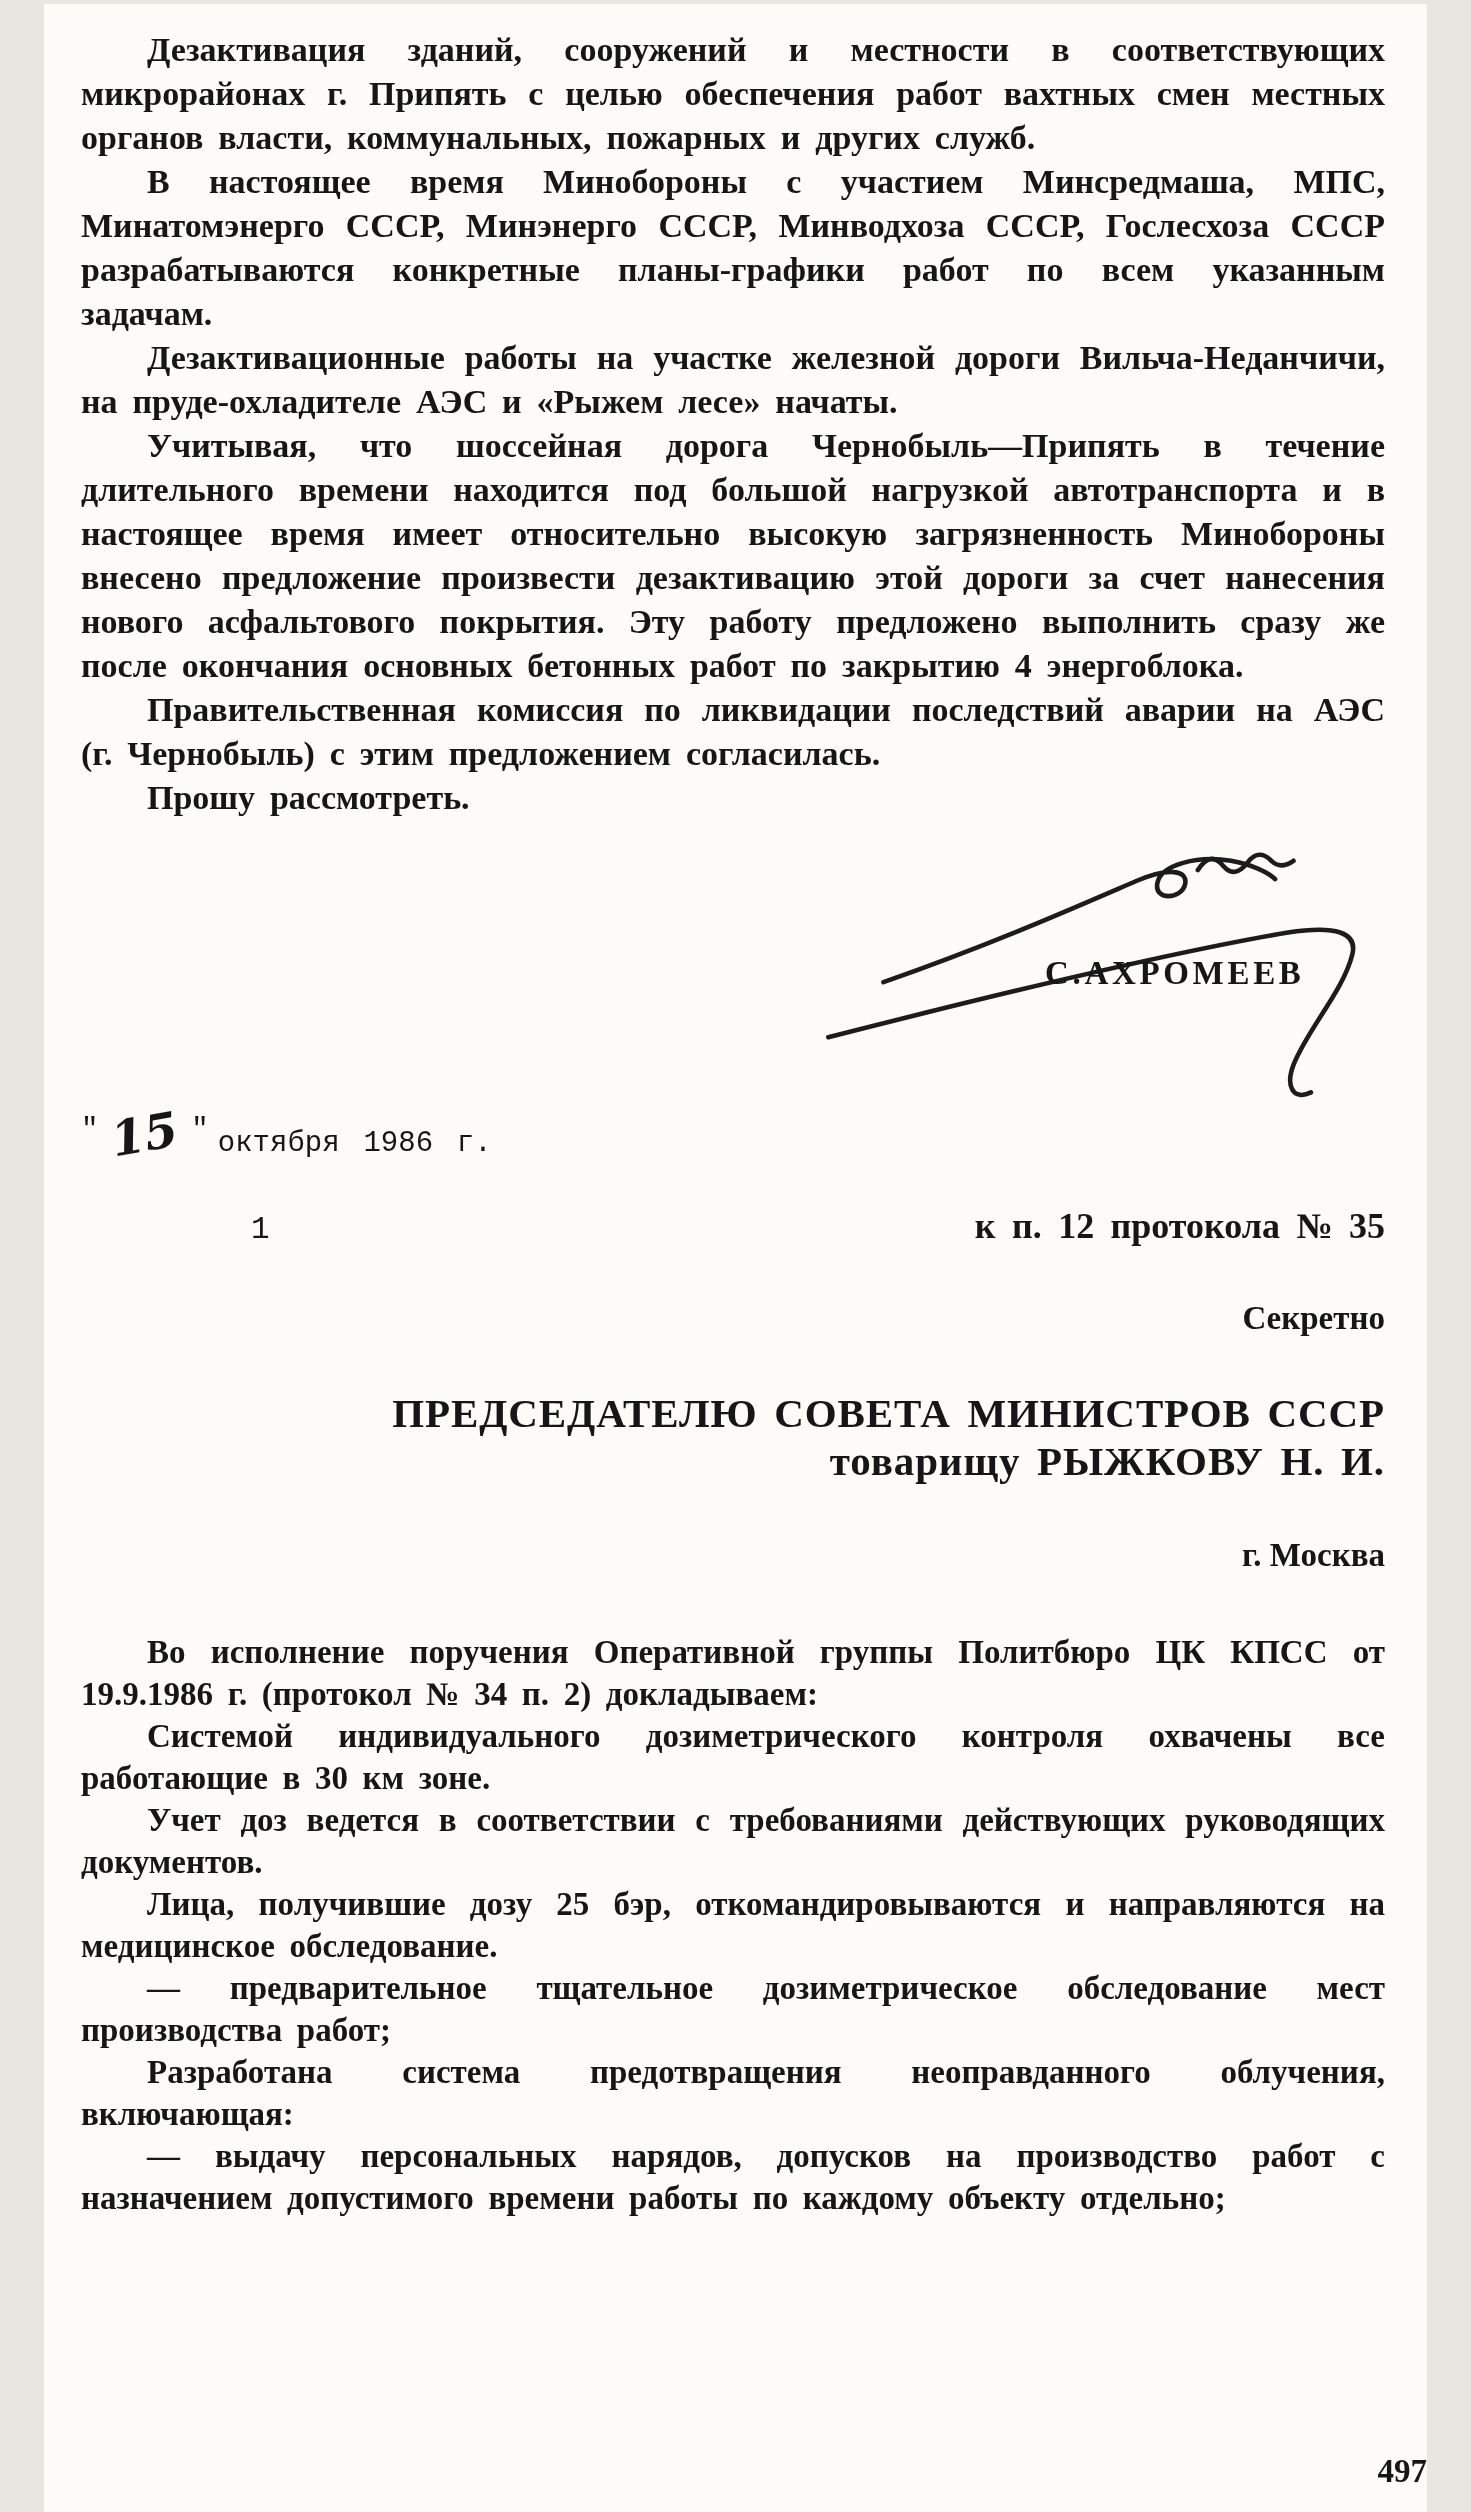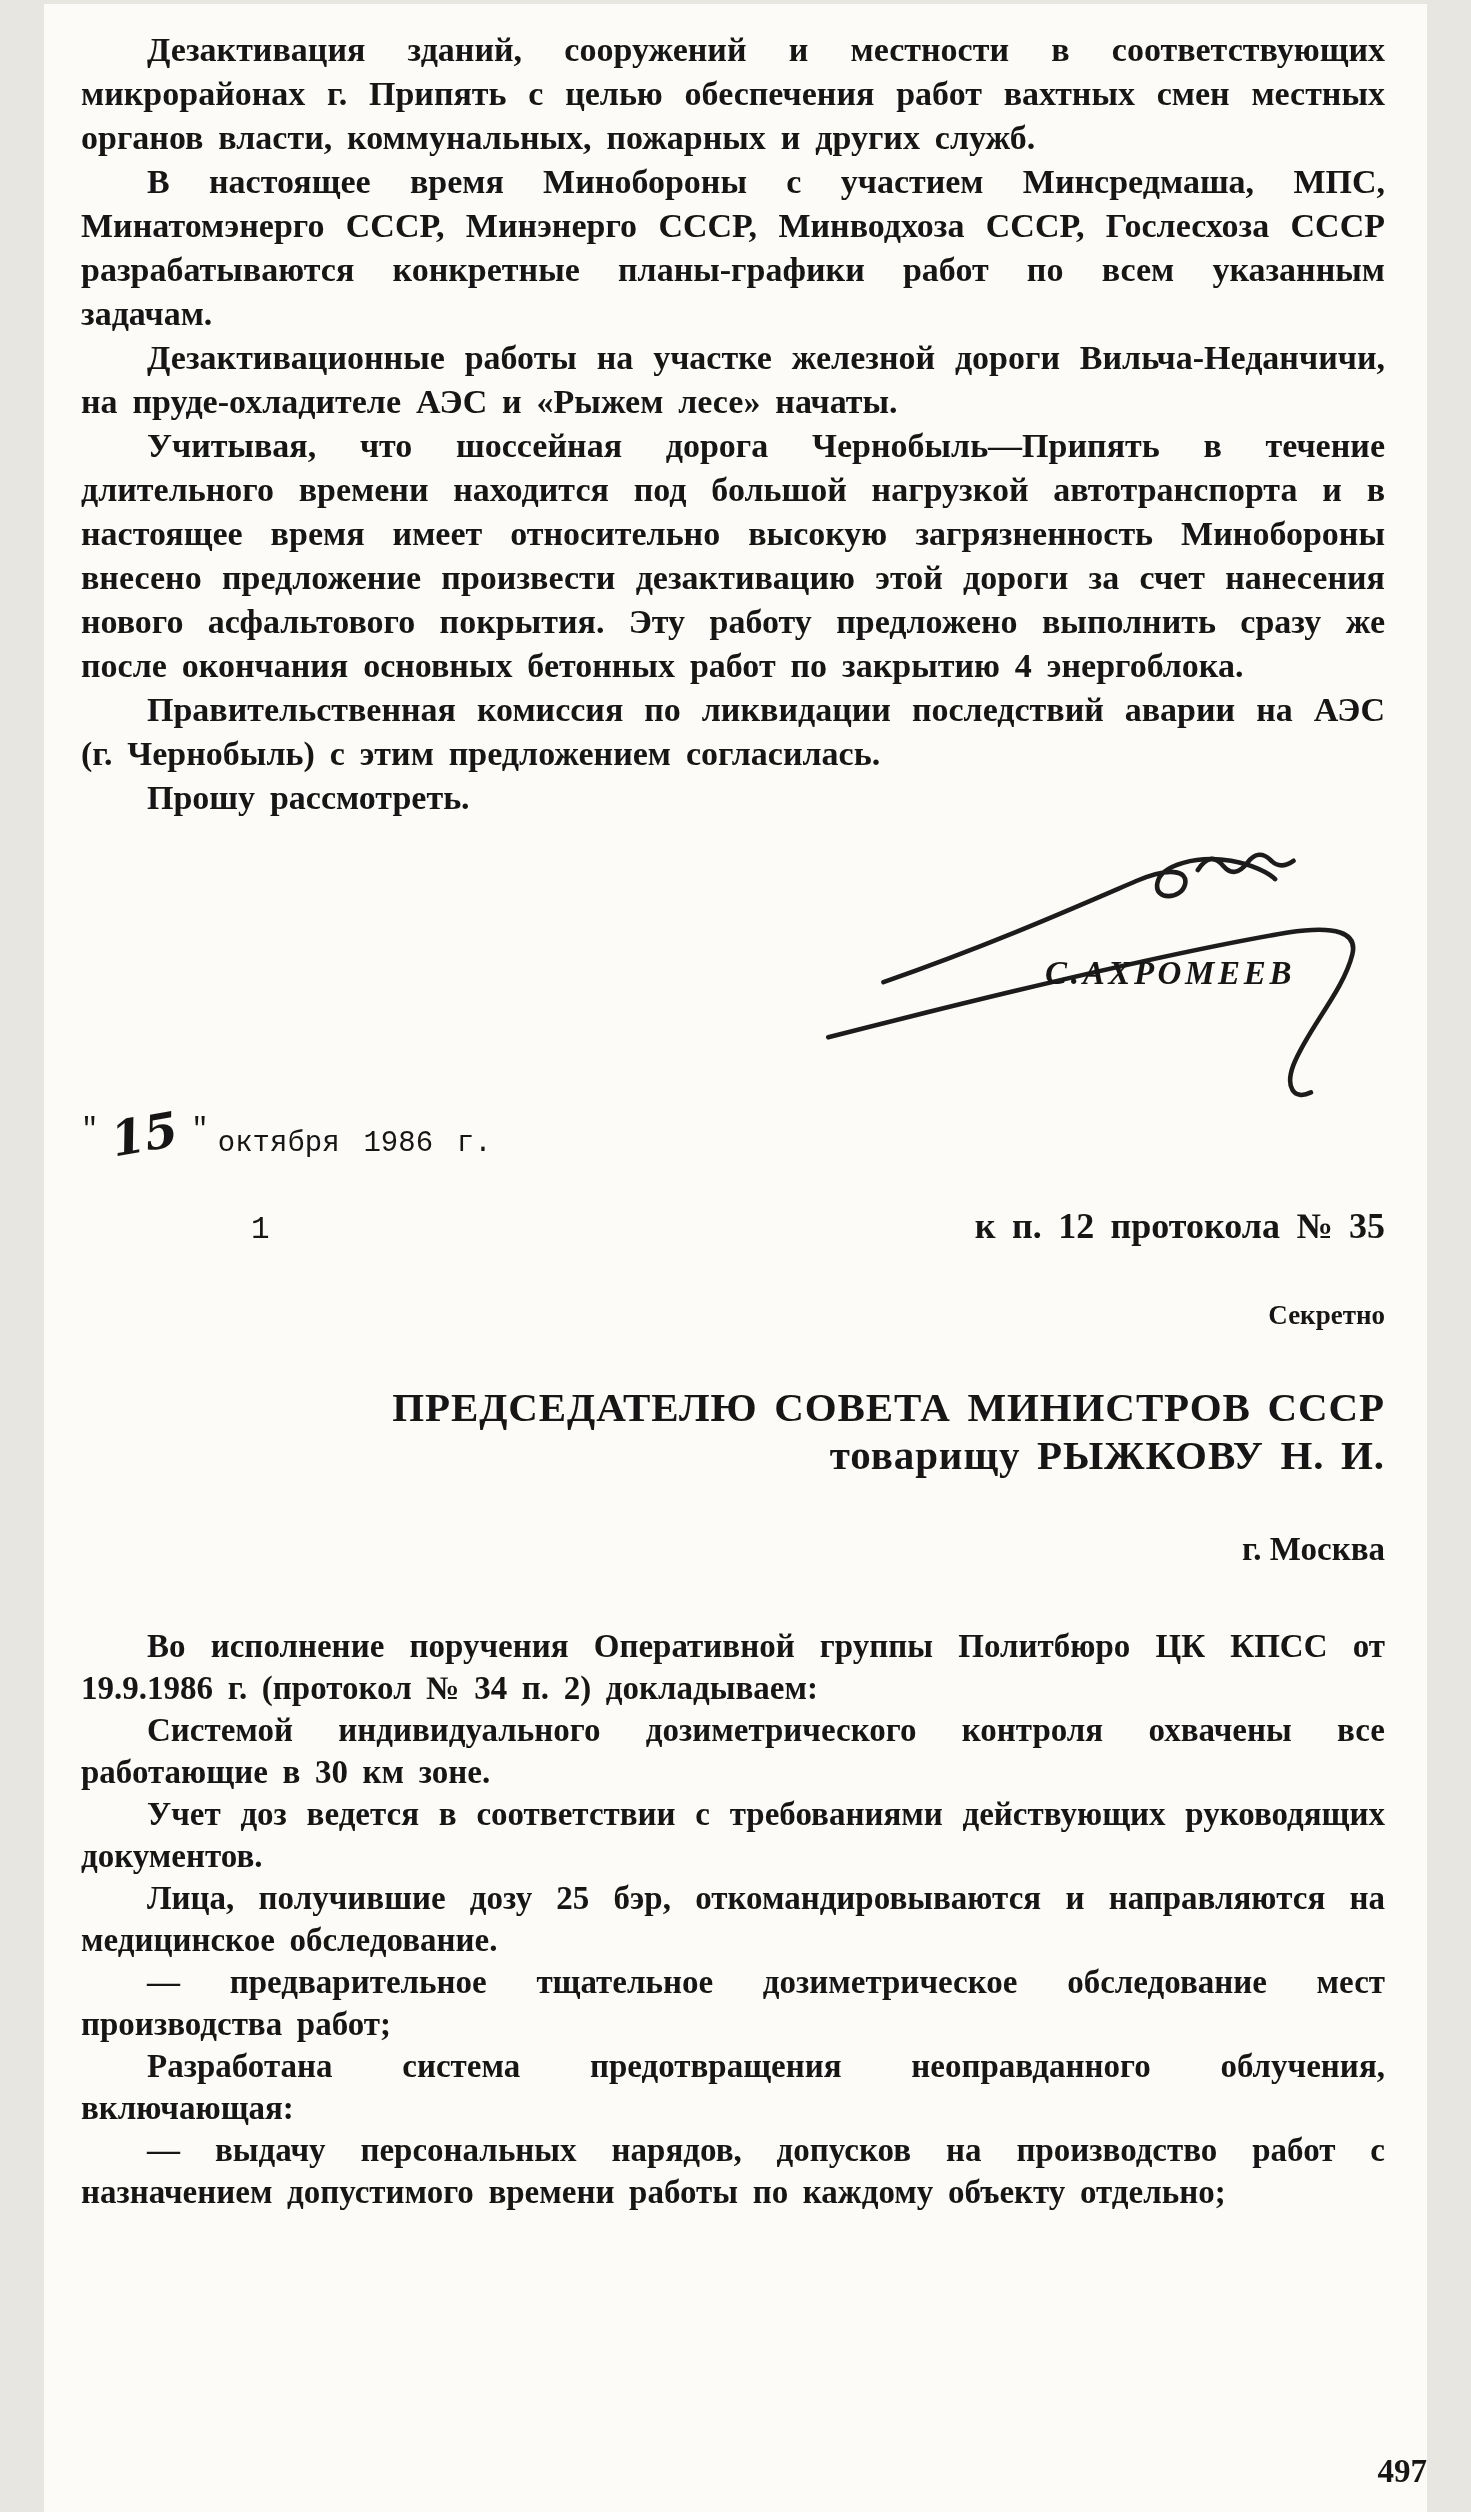--- a/index.html
+++ b/index.html
@@ -21,21 +21,20 @@
     line-height: 44px;
     text-align: justify;
     word-spacing: 6.4px;
   }
   .para { margin: 0; text-indent: 66px; }
 
   .sig-block {
     position: relative;
     height: 276px;
     margin-top: 3.7px;
-    font-style: italic;
   }
   .sig-svg {
     position: absolute;
     right: 5.5px;
     top: 0;
     width: 607px;
     height: 285px;
   }
   .sig-name {
     position: absolute;
@@ -75,21 +74,21 @@
   .doc2 { padding: 0 42px 0 37px; }
   .ref-row {
     display: flex;
     justify-content: space-between;
     align-items: baseline;
     margin-top: 37px;
     padding-left: 170px;
   }
   .pgmark { font-family: "Liberation Mono", monospace; font-weight: 400; font-size: 31px; }
   .proto  { font-size: 36px; word-spacing: 7.4px; }
-  .secret { text-align: right; margin-top: 53px; font-size: 27px; }
+  .secret { text-align: right; margin-top: 53px; font-size: 33px; }
   .addressee { text-align: right; margin-top: 52px; font-size: 41px; line-height: 48px; letter-spacing: 0.9px; word-spacing: 5.5px; }
   .place { text-align: right; margin-top: 52px; font-size: 33px; }
   .doc2-body {
     margin-top: 57px;
     font-size: 33px;
     line-height: 42px;
     text-align: justify;
     word-spacing: 6.4px;
   }
   .page-number {

